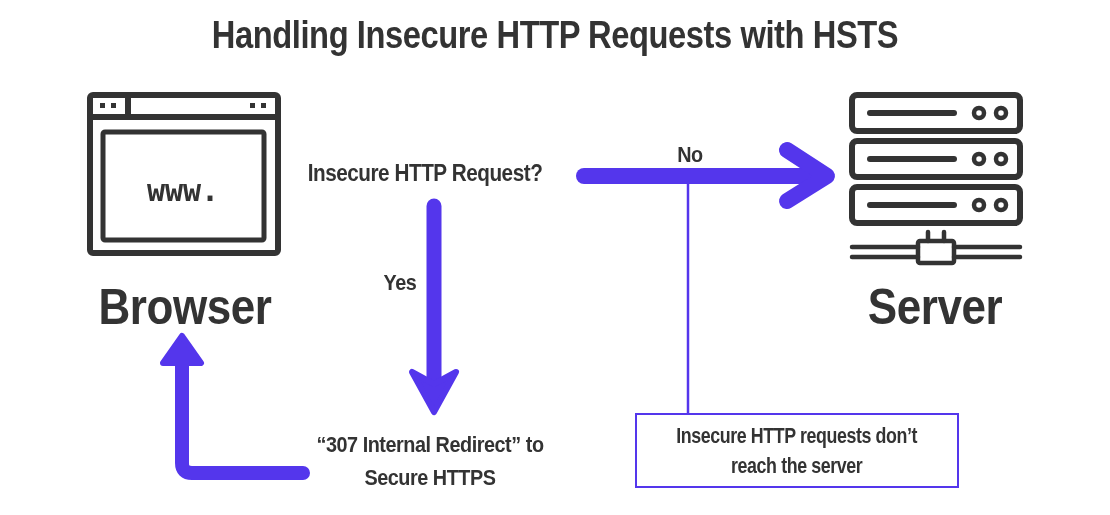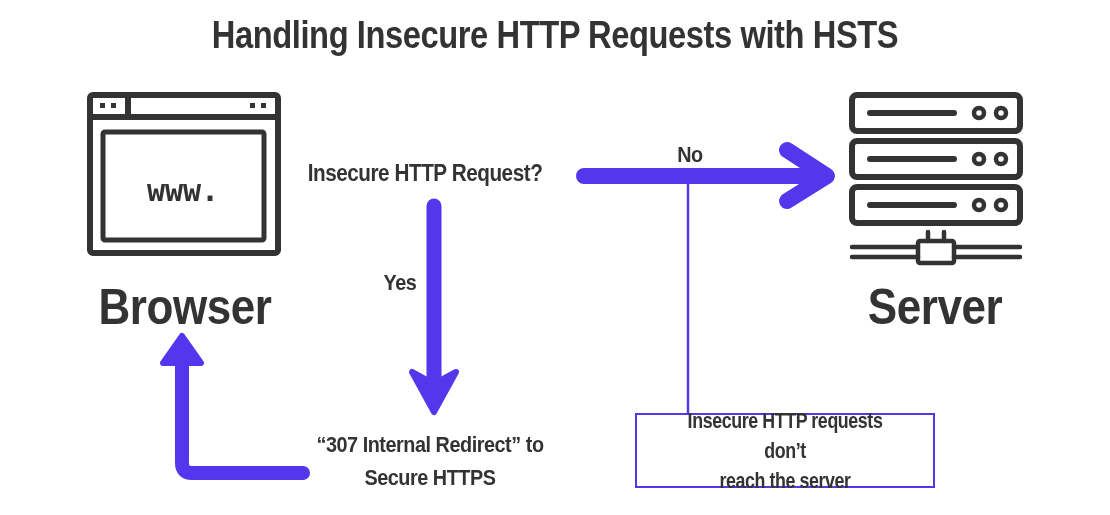--- a/index.html
+++ b/index.html
@@ -12,21 +12,21 @@
              transform: scaleX(0.86); }
     .label-browser { left: 70px; width: 230px; top: 278px; text-align: center; font-size: 50px;
                      transform: scaleX(0.88); }
     .label-server { left: 820px; width: 230px; top: 278px; text-align: center; font-size: 50px;
                     transform: scaleX(0.88); }
     .q { left: 270px; width: 310px; top: 160px; text-align: center; font-size: 23px; transform: scaleX(0.9); }
     .no { left: 660px; width: 60px; top: 142px; text-align: center; font-size: 22px; transform: scaleX(0.9); }
     .yes { left: 370px; width: 60px; top: 270px; text-align: center; font-size: 22px; transform: scaleX(0.9); }
     .redir { left: 280px; width: 300px; top: 428px; text-align: center; font-size: 22px; line-height: 33px;
              transform: scaleX(0.9); white-space: normal; }
-    .notebox { position: absolute; left: 635px; top: 413px; width: 300px; height: 75px;
+    .notebox { position: absolute; left: 635px; top: 413px; width: 324px; height: 75px;
                border: 2px solid #5436ec; box-sizing: border-box; background: #ffffff;
                display: flex; align-items: center; justify-content: center; }
     .notebox span { font-weight: bold; font-size: 22px; line-height: 30px; text-align: center;
                     color: #333333; transform: scaleX(0.9); display: block; letter-spacing: -0.5px; }
   </style>
 </head>
 <body>
 
 <svg class="canvas" viewBox="0 0 1110 515" xmlns="http://www.w3.org/2000/svg">
 

